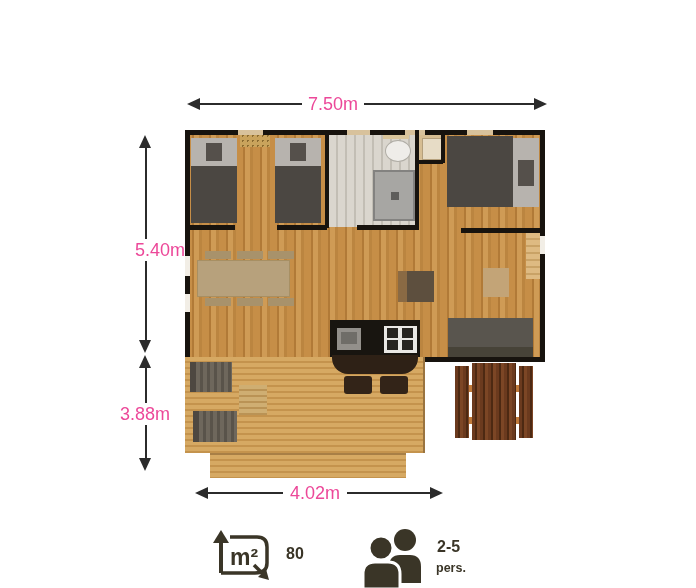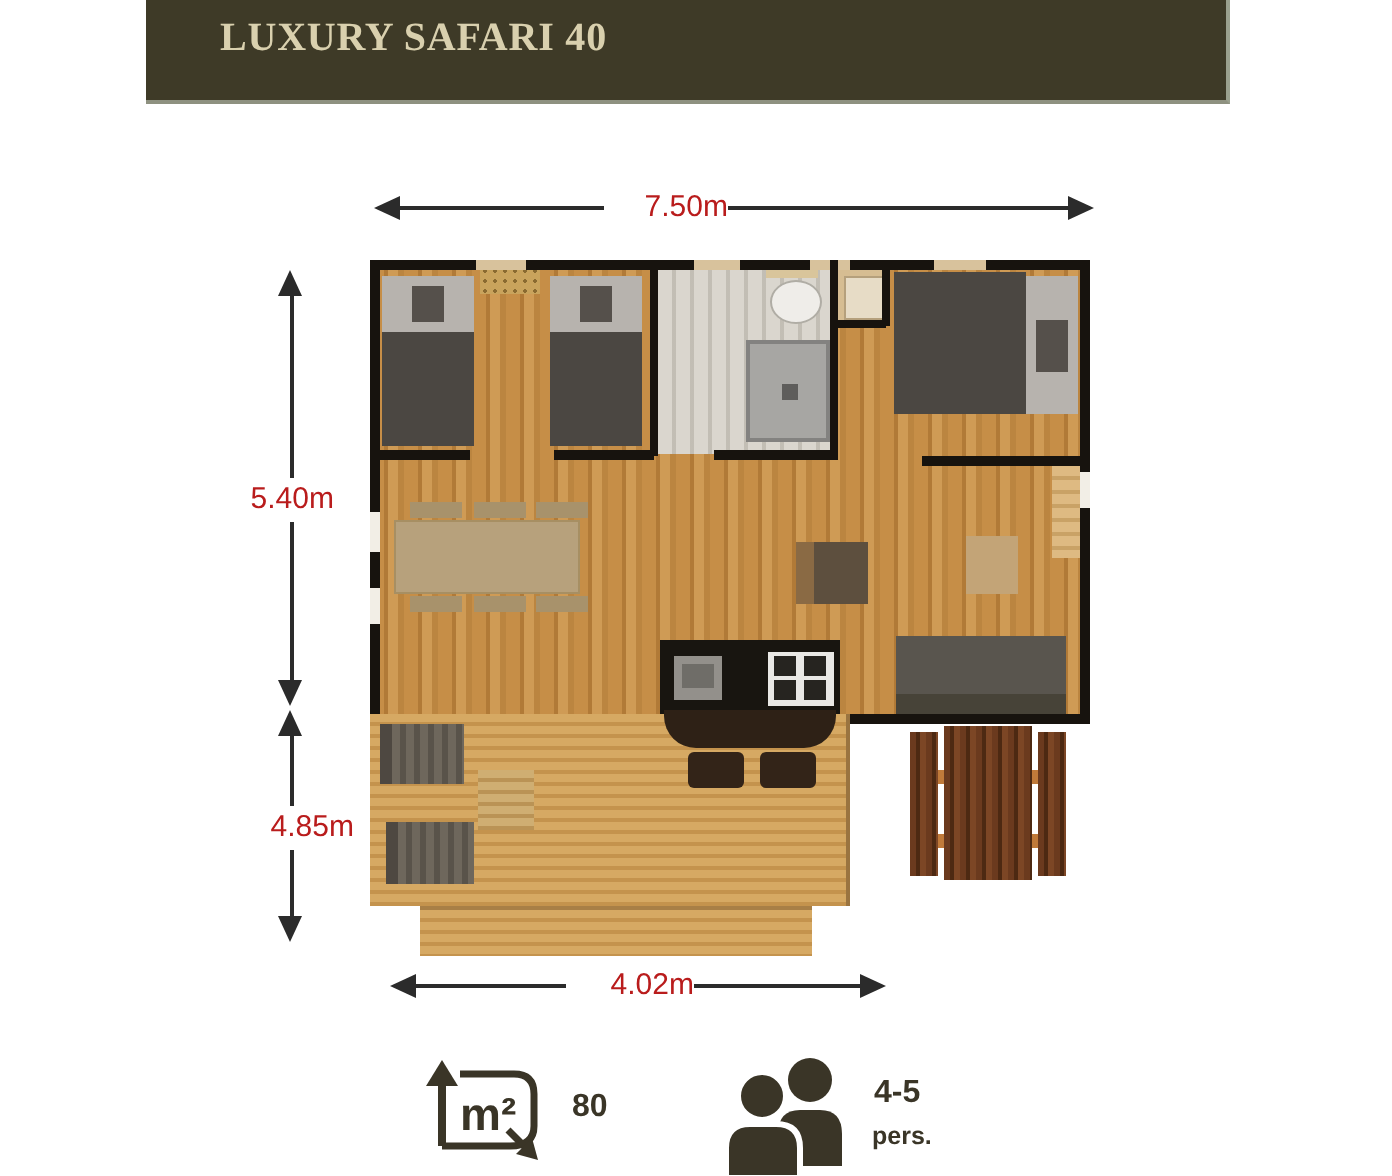--- a/index.html
+++ b/index.html
@@ -11,21 +11,21 @@
           border-bottom:2px solid #8e9180;border-right:2px solid #9aa08e;}
   .title{left:37px;top:8px;font-family:"Liberation Serif",serif;font-weight:bold;
          font-size:20px;letter-spacing:.4px;color:var(--header-text,#d9d0ae);white-space:nowrap;}
   
   .dl{background:var(--dim,#2b2b2b);}
   .ah{width:0;height:0;}
   .ah-l{border-top:6px solid transparent;border-bottom:6px solid transparent;border-right:13px solid var(--dim,#2b2b2b);}
   .ah-r{border-top:6px solid transparent;border-bottom:6px solid transparent;border-left:13px solid var(--dim,#2b2b2b);}
   .ah-u{border-left:6px solid transparent;border-right:6px solid transparent;border-bottom:13px solid var(--dim,#2b2b2b);}
   .ah-d{border-left:6px solid transparent;border-right:6px solid transparent;border-top:13px solid var(--dim,#2b2b2b);}
-  .dlabel{background:#fff;text-align:right;font-size:15px;color:#b91c1c;height:22px;line-height:22px;}
+  .dlabel{background:#fff;text-align:center;font-size:18px;color:#ec4899;height:22px;line-height:22px;}
   
   .plan{left:185px;top:130px;width:360px;height:232px;
         background:repeating-linear-gradient(90deg,#c68e47 0 7px,#b17a37 7px 9px,#cf9b55 9px 14px,#bb8540 14px 17px);}
   .w{background:var(--wall,#17130e);}
   .bath{background:#dad6ce;
         background-image:repeating-linear-gradient(90deg,rgba(150,145,133,.35) 0 2px,transparent 2px 9px);}
   .pillow{background:#b7b3ae;}
   .bedbody{background:#4b4742;}
   .paccent{background:#55504b;}
   .tan{background:#b7a17c;border:1px solid #a78f63;box-sizing:border-box;}
@@ -37,43 +37,40 @@
   .dchair{background:repeating-linear-gradient(90deg,#6e675c 0 4px,#59534a 4px 7px);border-left:6px solid #4e4841;box-sizing:border-box;}
   .picnic{background:repeating-linear-gradient(90deg,#6b3a1e 0 3px,#4d2912 3px 5px,#7c4625 5px 8px);}
   .conn{background:#c07a3a;}
   .statval{font-weight:bold;color:var(--icon,#3a3527);}
 </style>
 </head>
 <body>
 
 <div id="canvas">
 
-  <div class="header">
-    <h1 class="title">LUXURY SAFARI 40</h1>
-  </div>
 
   <div style="left:0;top:0;width:0;height:0;">
     <div class="ah ah-l" style="left:187px;top:98px;"></div>
     <div class="dl" style="left:198px;top:103px;width:337px;height:2px;"></div>
     <div class="ah ah-r" style="left:534px;top:98px;"></div>
     <div class="dlabel" style="left:302px;top:93px;width:62px;">7.50m</div>
   </div>
 
   <div style="left:0;top:0;width:0;height:0;">
     <div class="ah ah-u" style="left:139px;top:135px;"></div>
     <div class="dl" style="left:145px;top:146px;width:2px;height:196px;"></div>
     <div class="ah ah-d" style="left:139px;top:340px;"></div>
-    <div class="dlabel" style="left:103px;top:239px;width:64px;">5.40m</div>
+    <div class="dlabel" style="left:128px;top:239px;width:64px;">5.40m</div>
   </div>
 
   <div style="left:0;top:0;width:0;height:0;">
     <div class="ah ah-u" style="left:139px;top:355px;"></div>
     <div class="dl" style="left:145px;top:366px;width:2px;height:94px;"></div>
     <div class="ah ah-d" style="left:139px;top:458px;"></div>
-    <div class="dlabel" style="left:113px;top:403px;width:64px;">4.85m</div>
+    <div class="dlabel" style="left:113px;top:403px;width:64px;">3.88m</div>
   </div>
 
   <div style="left:0;top:0;width:0;height:0;">
     <div class="ah ah-l" style="left:195px;top:487px;"></div>
     <div class="dl" style="left:206px;top:492px;width:225px;height:2px;"></div>
     <div class="ah ah-r" style="left:430px;top:487px;"></div>
     <div class="dlabel" style="left:283px;top:482px;width:64px;">4.02m</div>
   </div>
 
   <div class="plan">
@@ -185,16 +182,16 @@
     <text x="22" y="37" font-family="Liberation Sans, sans-serif" font-size="23" font-weight="bold" fill="#3a3527">m²</text>
   </svg>
   <div class="statval" style="left:286px;top:545px;font-size:16px;">80</div>
 
   <svg style="left:360px;top:527px;" width="72" height="62" viewBox="0 0 72 62">
     <circle cx="45" cy="13" r="11" fill="#3a3527"></circle>
     <path d="M29,56 V40 Q29,28 40,28 H50 Q61,28 61,40 V56 Z" fill="#3a3527"></path>
     <circle cx="21" cy="21" r="12" fill="#3a3527" stroke="#fff" stroke-width="3"></circle>
     <path d="M3,62 V47 Q3,35 15,35 H28 Q40,35 40,47 V62 Z" fill="#3a3527" stroke="#fff" stroke-width="3"></path>
   </svg>
-  <div class="statval" style="left:437px;top:538px;font-size:16px;">4-5</div>
+  <div class="statval" style="left:437px;top:538px;font-size:16px;">2-5</div>
   <div class="statval" style="left:436px;top:561px;font-size:12.5px;">pers.</div>
 
 </div>
 
 </body></html>

